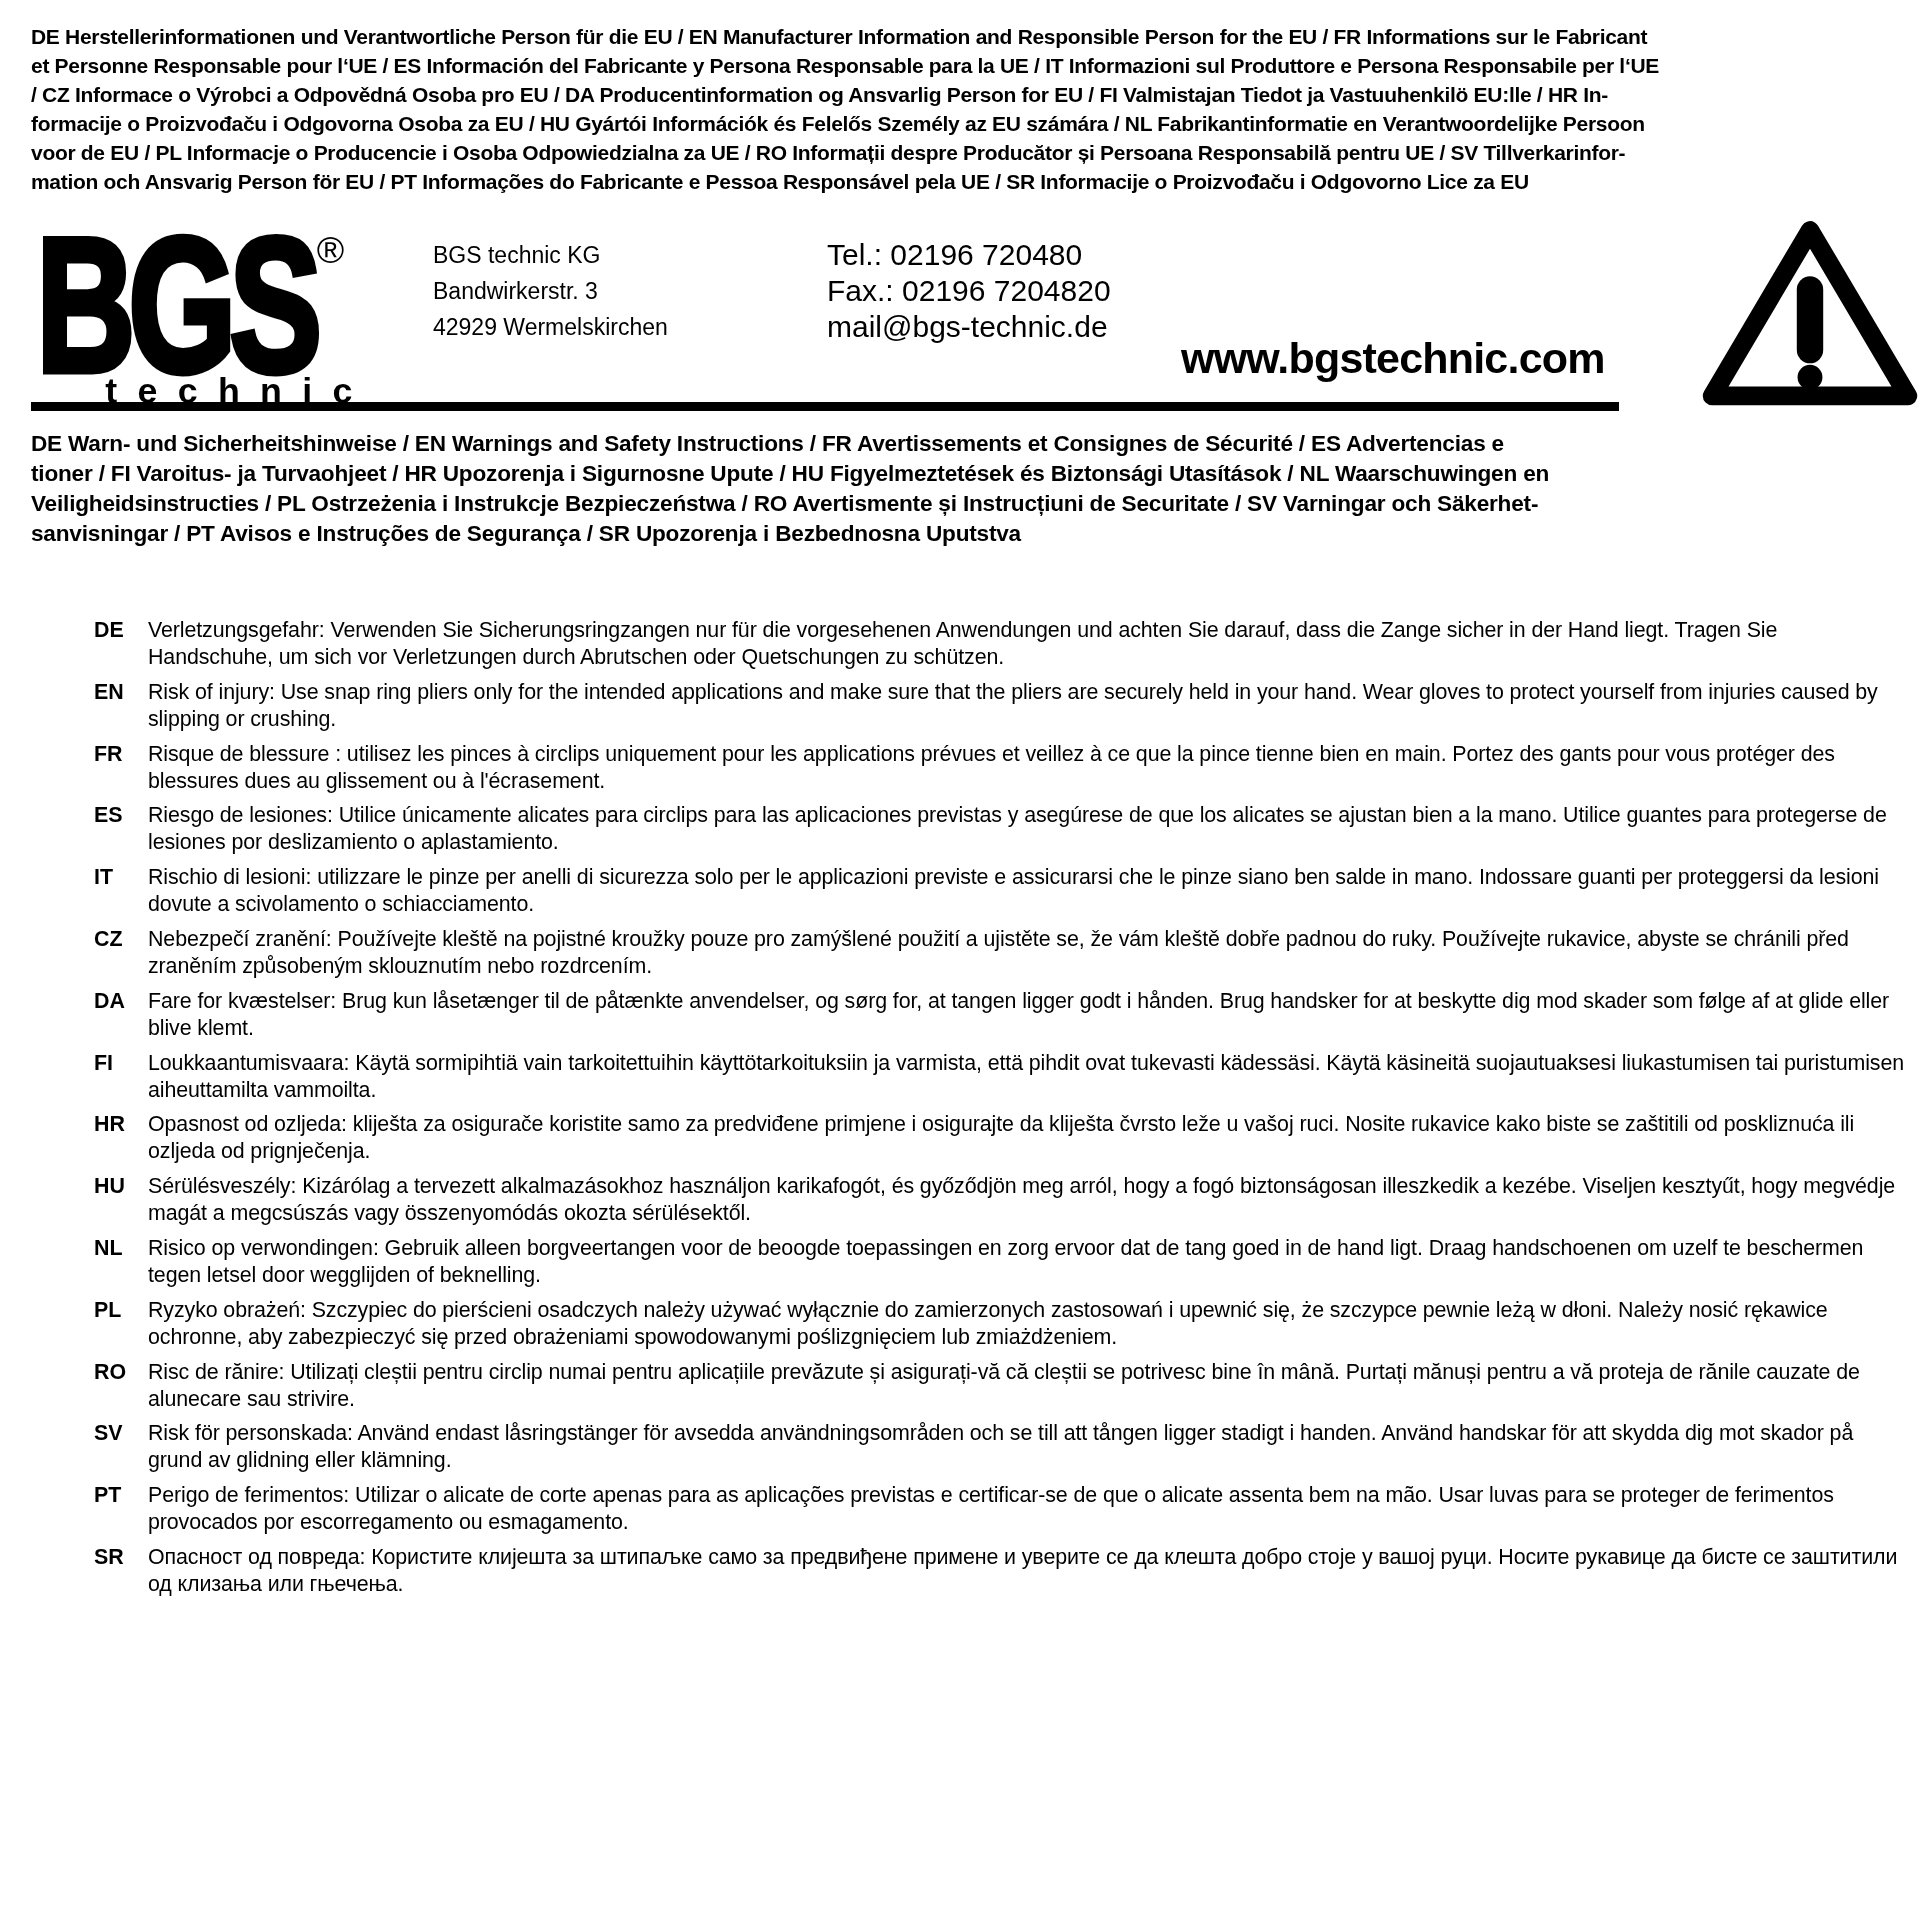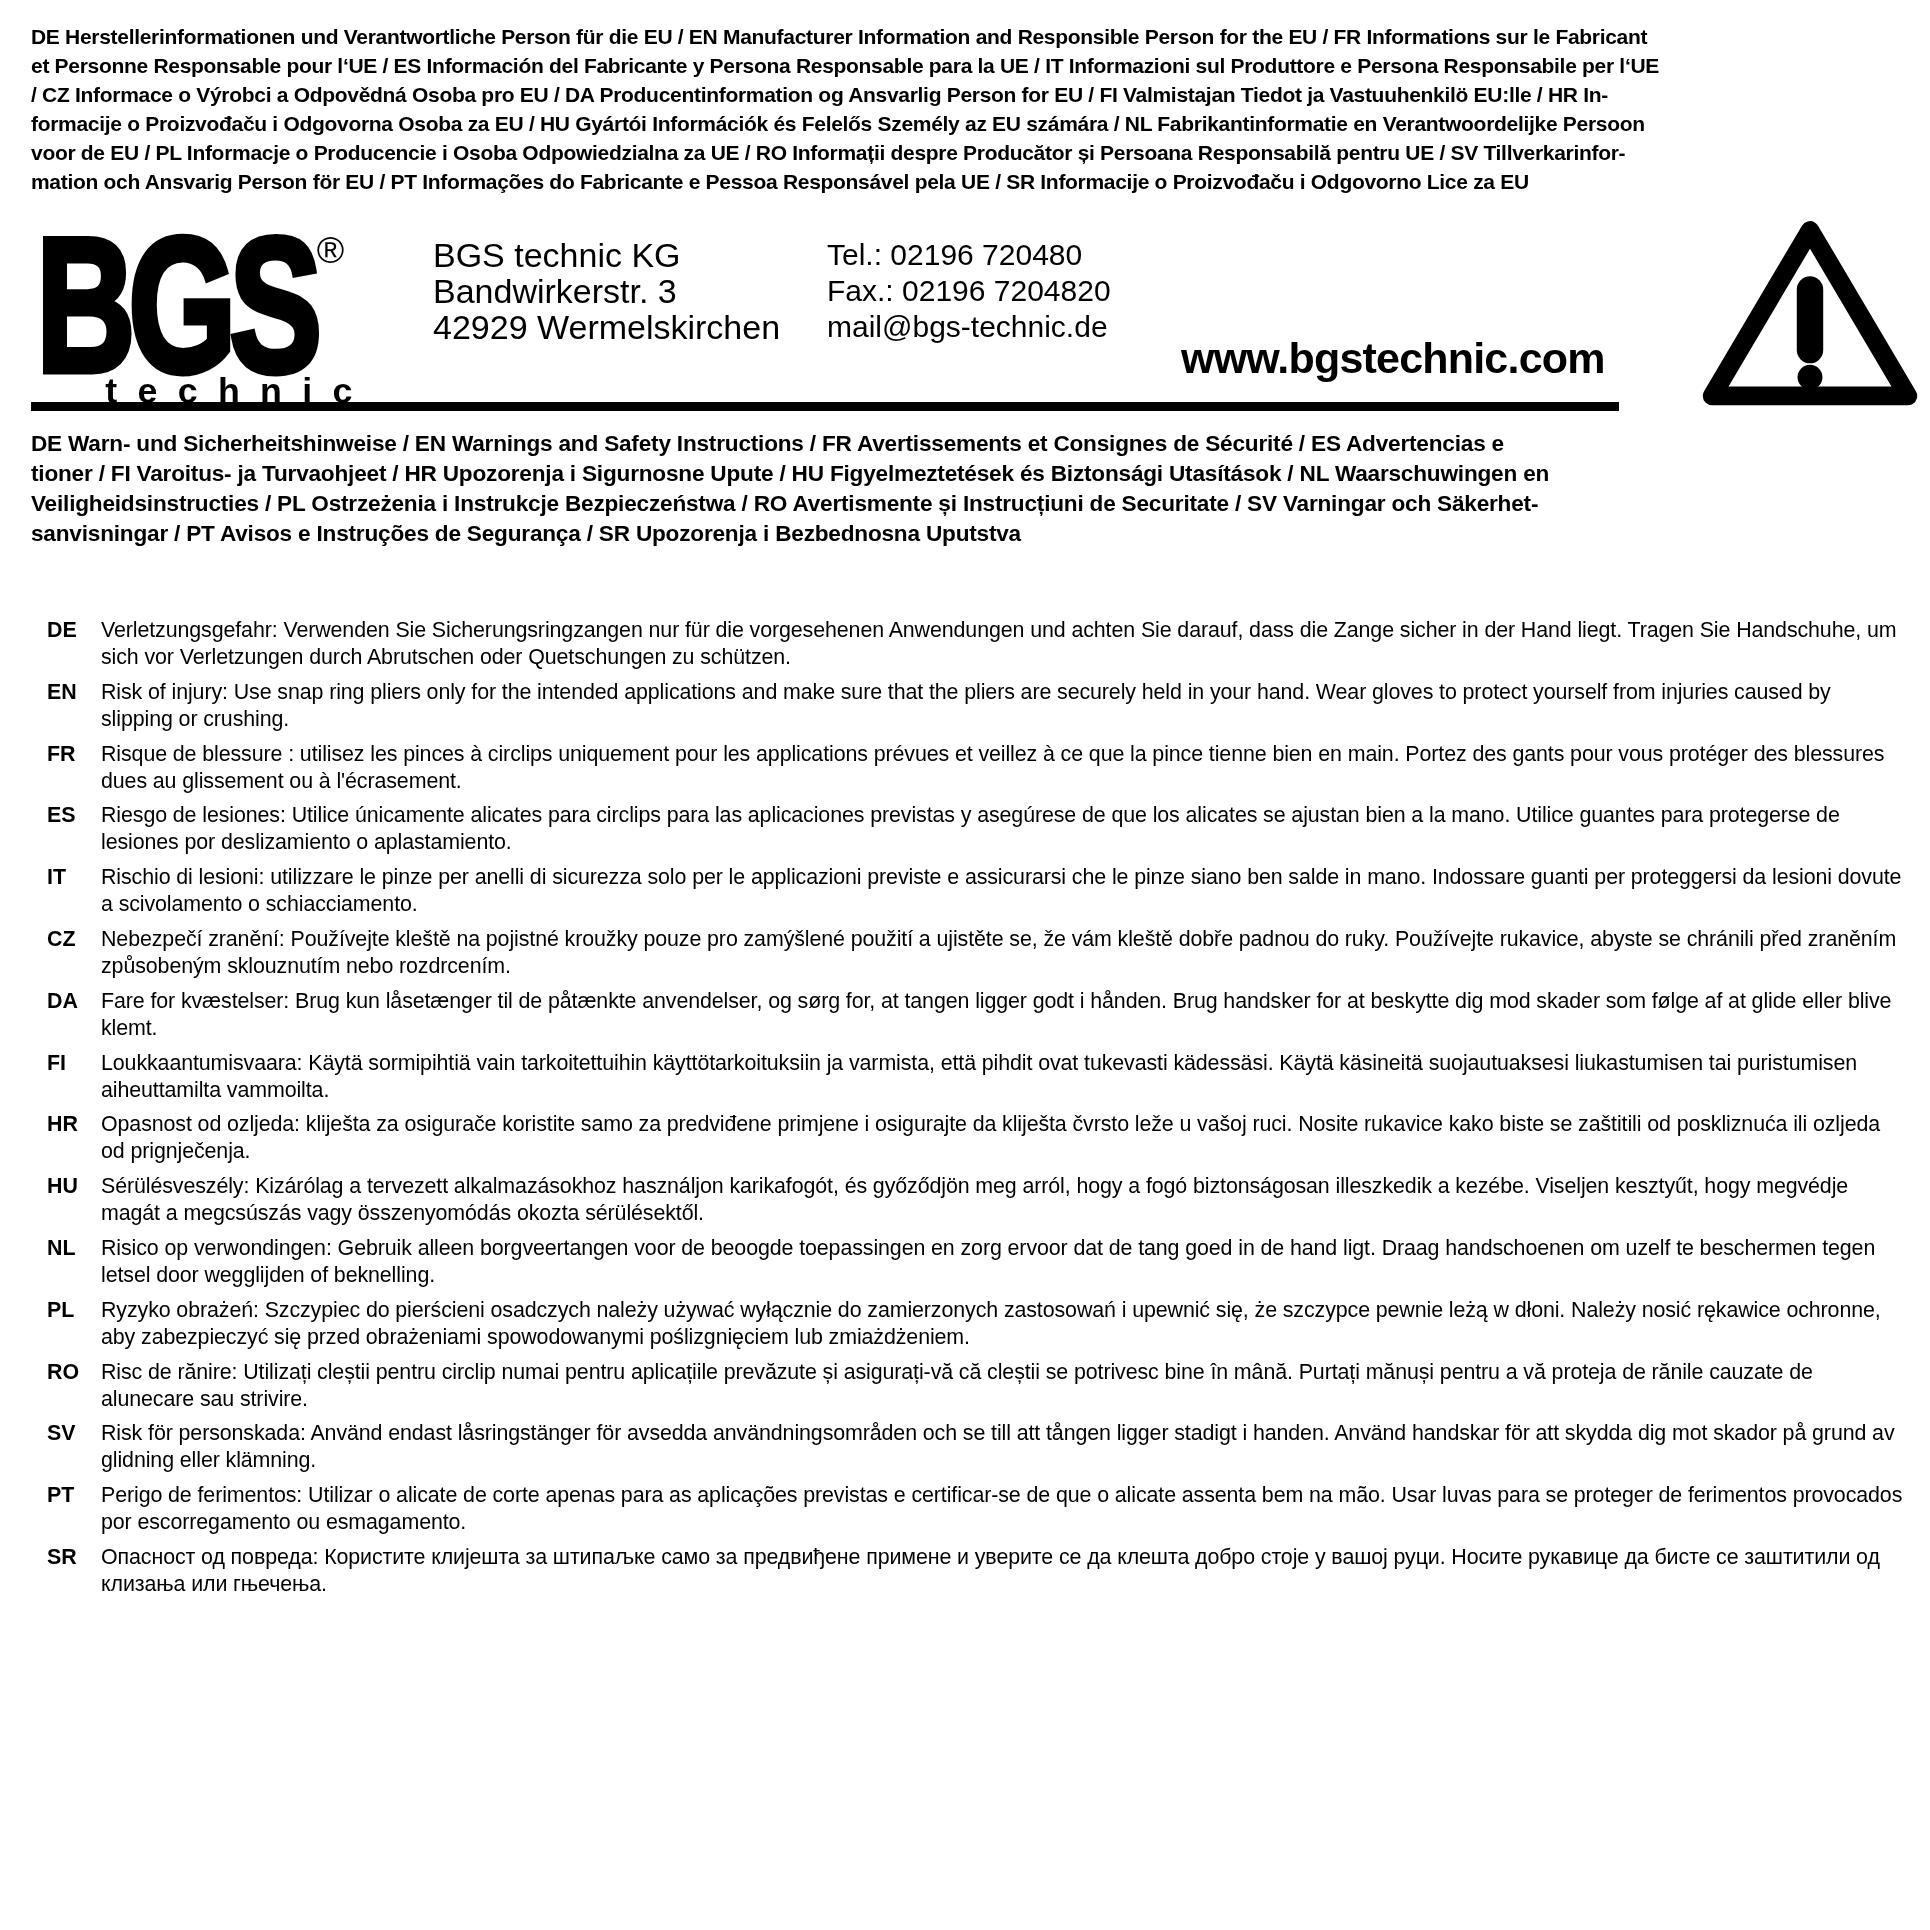--- a/index.html
+++ b/index.html
@@ -11,36 +11,36 @@
     overflow:hidden;
   }
   
   .top-heading{
     position:absolute;left:31px;top:22px;width:1877px;
     font-weight:bold;font-size:21px;line-height:29px;letter-spacing:-0.3px;
   }
   .top-heading .hline{white-space:nowrap;}
   
   .logo{position:absolute;left:43px;top:223px;width:311px;height:185px;}
-  .address{position:absolute;left:433px;top:237px;font-size:34px;line-height:36px;}
+  .address{position:absolute;left:433px;top:237px;font-size:23px;line-height:36px;}
   .contact{position:absolute;left:827px;top:237px;font-size:30px;line-height:36px;}
   .website{position:absolute;left:1181px;top:334px;font-size:43px;font-weight:bold;letter-spacing:-0.8px;white-space:nowrap;}
   .warning-icon{position:absolute;left:1701px;top:218px;width:218px;height:188px;}
   .rule{position:absolute;left:31px;top:402px;width:1588px;height:8.6px;background:#000;}
   
   .warnings-heading{
     position:absolute;left:31px;top:429px;width:1877px;
     font-weight:bold;font-size:22.6px;line-height:30px;letter-spacing:-0.2px;
   }
   .warnings-heading .hline{white-space:nowrap;}
   
   .entries{position:absolute;left:47px;top:617px;width:1857px;}
   .entry{
     display:grid;grid-template-columns:54px 1fr;
-    font-size:21.4px;line-height:27px;margin-bottom:7.8px;
+    font-size:21.4px;line-height:27px;margin-bottom:7.8px;margin-left:47px;
   }
   .entry .code{font-weight:bold;}
   .entry .text{letter-spacing:-0.1px;}
 </style>
 </head>
 <body>
 
 <div class="page">
 
   <div class="top-heading" id="title-lines">

